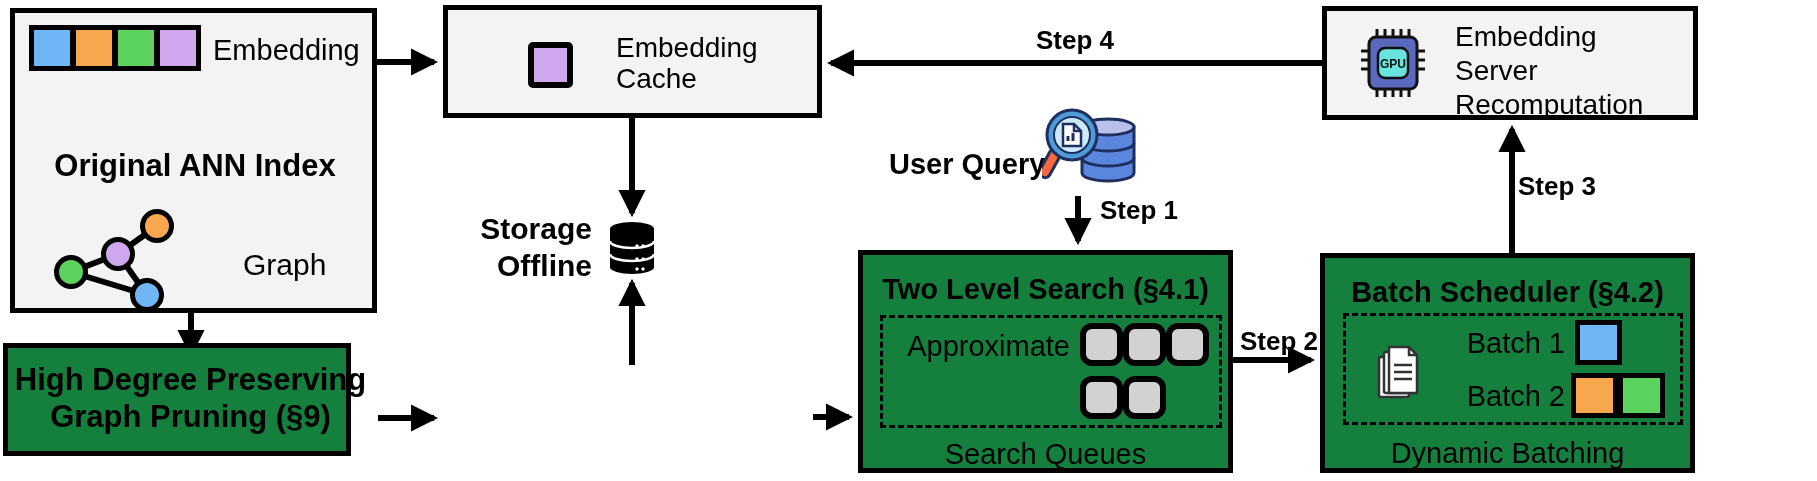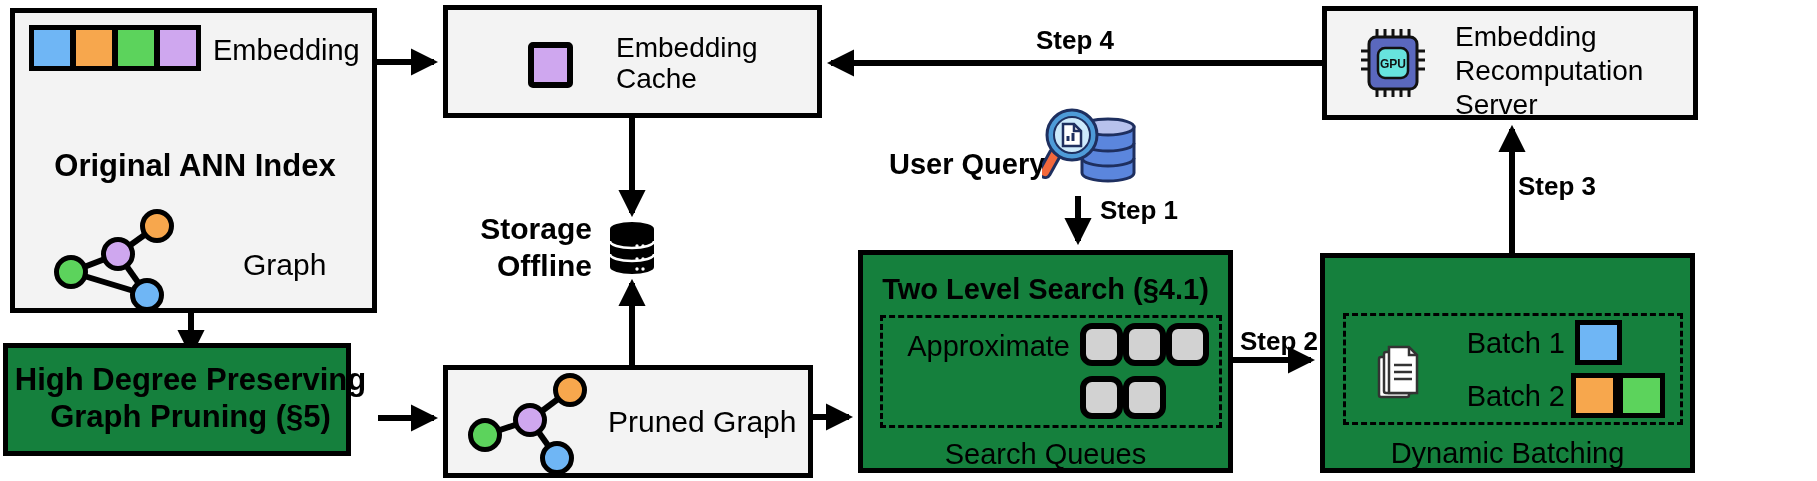--- a/index.html
+++ b/index.html
@@ -69,21 +69,21 @@
       <div class="gnode" style="left: 95px; top: 11px; background-color: rgb(247, 167, 77);"></div>
       <div class="gnode" style="left: 56px; top: 39px; background-color: rgb(207, 167, 239);"></div>
       <div class="gnode" style="left: 9px; top: 57px; background-color: rgb(92, 211, 92);"></div>
       <div class="gnode" style="left: 85px; top: 80px; background-color: rgb(111, 182, 245);"></div>
     </div>
     <div class="abs t-reg" style="left:228px;top:235px;font-size:30px;">Graph</div>
   </div>
 
   <div class="box dark" style="left:3px;top:343px;width:348px;height:113px;">
     <div class="abs t-bold center" style="left:0;top:13px;width:365px;font-size:31px;">High Degree Preserving</div>
-    <div class="abs t-bold center" style="left:0;top:50px;width:365px;font-size:31px;">Graph Pruning (§5)</div>
+    <div class="abs t-bold center" style="left:0;top:50px;width:365px;font-size:31px;">Graph Pruning (§9)</div>
   </div>
 
   <div class="box light" style="left:443px;top:5px;width:379px;height:113px;">
     <div class="sqicon" style="left: 80px; top: 32px; width: 45px; height: 46px; border-radius: 5px; background-color: rgb(207, 167, 239);"></div>
     <div class="abs t-reg" style="left:168px;top:22px;font-size:28px;line-height:31px;">
       <div>Embedding</div>
       <div>Cache</div>
     </div>
   </div>
 
@@ -97,34 +97,20 @@
     <path d="M2 20 a22 7 0 0 0 44 0" fill="none" stroke="#fff" stroke-width="2.5"></path>
     <path d="M2 33 a22 7 0 0 0 44 0" fill="none" stroke="#fff" stroke-width="2.5"></path>
     <circle cx="29" cy="25" r="1.7" fill="#fff"></circle>
       <circle cx="35" cy="25" r="1.7" fill="#fff"></circle>
     <circle cx="29" cy="38" r="1.7" fill="#fff"></circle>
       <circle cx="35" cy="38" r="1.7" fill="#fff"></circle>
     <circle cx="29" cy="48" r="1.7" fill="#fff"></circle>
       <circle cx="35" cy="48" r="1.7" fill="#fff"></circle>
   </svg>
 
-  <div class="box light" style="left:443px;top:365px;width:370px;height:113px;">
-    <div class="gwrap" style="left:20px;top:5px;width:150px;height:105px;">
-      <svg width="150" height="110">
-        <line x1="17" y1="60" x2="62" y2="45" stroke="#000" stroke-width="6"></line>
-        <line x1="62" y1="45" x2="102" y2="15" stroke="#000" stroke-width="6"></line>
-        <line x1="62" y1="45" x2="89" y2="83" stroke="#000" stroke-width="6"></line>
-      </svg>
-      <div class="gnode" style="left: 85px; top: -2px; background-color: rgb(247, 167, 77);"></div>
-      <div class="gnode" style="left: 45px; top: 28px; background-color: rgb(207, 167, 239);"></div>
-      <div class="gnode" style="left: 0px; top: 43px; background-color: rgb(92, 211, 92);"></div>
-      <div class="gnode" style="left: 72px; top: 66px; background-color: rgb(111, 182, 245);"></div>
-    </div>
-    <div class="abs t-reg" style="left:160px;top:35px;font-size:30px;">Pruned Graph</div>
-  </div>
 
   <div class="abs t-bold" style="left:875px;top:146px;font-size:29px;margin-left:14px;">User Query</div>
   <svg class="abs" style="left:1042px;top:103px;" width="100" height="97" viewBox="0 0 100 97">
     <path d="M40 24 v46 a26 8 0 0 0 52 0 v-46 z" stroke="#1E2F5F" stroke-width="3" fill="#5B86DD"></path>
     <path d="M40 40 a26 8 0 0 0 52 0" fill="none" stroke="#1E2F5F" stroke-width="3"></path>
     <path d="M40 55 a26 8 0 0 0 52 0" fill="none" stroke="#1E2F5F" stroke-width="3"></path>
     <ellipse cx="66" cy="24" rx="26" ry="8" stroke="#1E2F5F" stroke-width="3" fill="#B7C1EC"></ellipse>
     <line x1="13" y1="51" x2="3" y2="69" stroke="#1E2F5F" stroke-width="14" stroke-linecap="round"></line>
     <line x1="13" y1="51" x2="3" y2="69" stroke="#F3683C" stroke-width="8" stroke-linecap="round" fill="#F3683C"></line>
     <circle cx="30" cy="32" r="25" stroke="#1E2F5F" stroke-width="3" fill="#4E9BD8"></circle>
@@ -145,20 +131,21 @@
       <div class="slot"></div>
     </div>
     <div class="slotrow" style="left:217px;top:121px;">
       <div class="slot"></div>
       <div class="slot"></div>
     </div>
     <div class="abs t-reg center" style="left:0;top:182px;width:365px;">Search Queues</div>
   </div>
 
   <div class="box dark" style="left:1320px;top:253px;width:375px;height:220px;">
+    <div class="abs t-bold center" style="left:0;top:16px;width:365px;font-size:29px;">Batch Scheduler (§4.2)</div>
     <div class="dashed" style="left:18px;top:55px;width:340px;height:112px;"></div>
     <svg class="abs" style="left:50px;top:83px;" width="52" height="60" viewBox="0 0 52 60">
       <rect x="4" y="16" width="30" height="40" rx="2" fill="#fff" stroke="#333" stroke-width="2.5"></rect>
       <rect x="9" y="11" width="30" height="41" rx="2" fill="#fff" stroke="#333" stroke-width="2.5"></rect>
       <path d="M14 6 h20 l8 8 v38 h-28 z" fill="#fff" stroke="#333" stroke-width="2.5"></path>
       <path d="M34 6 v8 h8" fill="none" stroke="#333" stroke-width="2.5"></path>
       <line x1="19" y1="24" x2="37" y2="24" stroke="#333" stroke-width="2.5"></line>
       <line x1="19" y1="31" x2="37" y2="31" stroke="#333" stroke-width="2.5"></line>
       <line x1="19" y1="38" x2="37" y2="38" stroke="#333" stroke-width="2.5"></line>
     </svg>
@@ -193,22 +180,22 @@
         <line x1="56" y1="24" x2="64" y2="24"></line>
           <line x1="56" y1="33" x2="64" y2="33"></line>
         <line x1="56" y1="42" x2="64" y2="42"></line>
       </g>
       <rect x="8" y="10" width="48" height="52" rx="7" stroke="#111" stroke-width="3" fill="#5A68BE"></rect>
       <rect x="17" y="21" width="30" height="30" rx="7" stroke="#111" stroke-width="2.5" fill="#67E4DE"></rect>
       <text x="32" y="41" text-anchor="middle" font-size="12" font-weight="bold" fill="#111" font-family="Liberation Sans, sans-serif">GPU</text>
     </svg>
     <div class="abs t-reg" style="left:128px;top:9px;font-size:28px;line-height:34px;">
       <div>Embedding</div>
+      <div>Server</div>
       <div>Recomputation</div>
-      <div>Server</div>
     </div>
   </div>
 
   <div class="abs t-step" style="left:1100px;top:196px;">Step 1</div>
   <div class="abs t-step" style="left:1240px;top:327px;">Step 2</div>
   <div class="abs t-step" style="left:1518px;top:172px;">Step 3</div>
   <div class="abs t-step" style="left:1036px;top:26px;">Step 4</div>
 
 </div>
 

